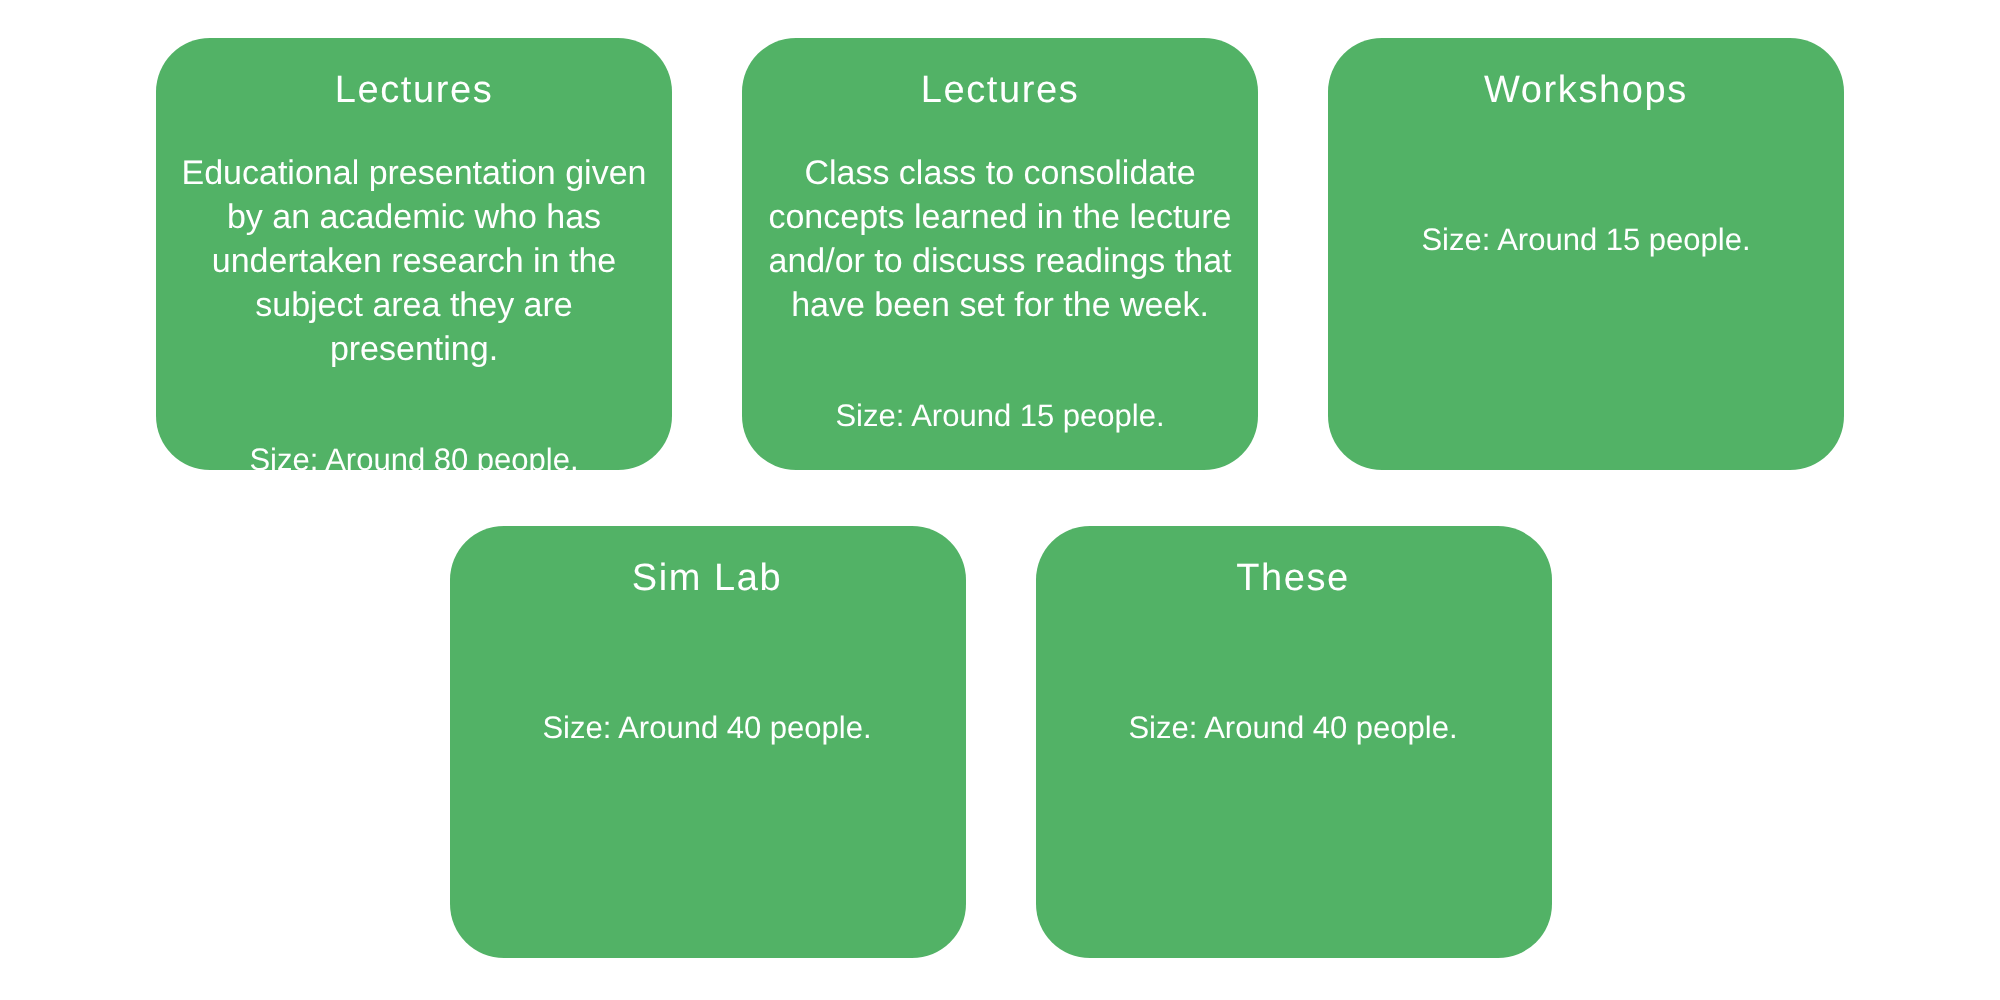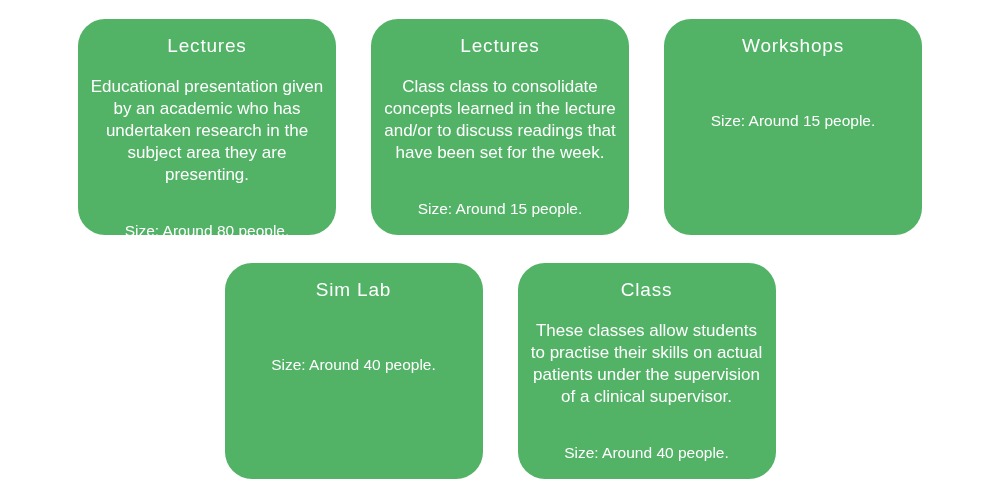--- a/index.html
+++ b/index.html
@@ -86,20 +86,19 @@
   </div>
 
   <div class="row row-bottom">
 
     <article class="card">
       <h2 class="card-title">Sim Lab</h2>
       <p class="card-size">Size: Around 40 people.</p>
     </article>
 
     <article class="card">
-      <h2 class="card-title">Class</h2>
-      <p class="card-desc">These classes allow students to practise their skills on actual patients under the supervision of a clinical supervisor.</p>
+      <h2 class="card-title">These</h2>
       <p class="card-size">Size: Around 40 people.</p>
     </article>
 
   </div>
 
 </div>
 
 </body></html>

